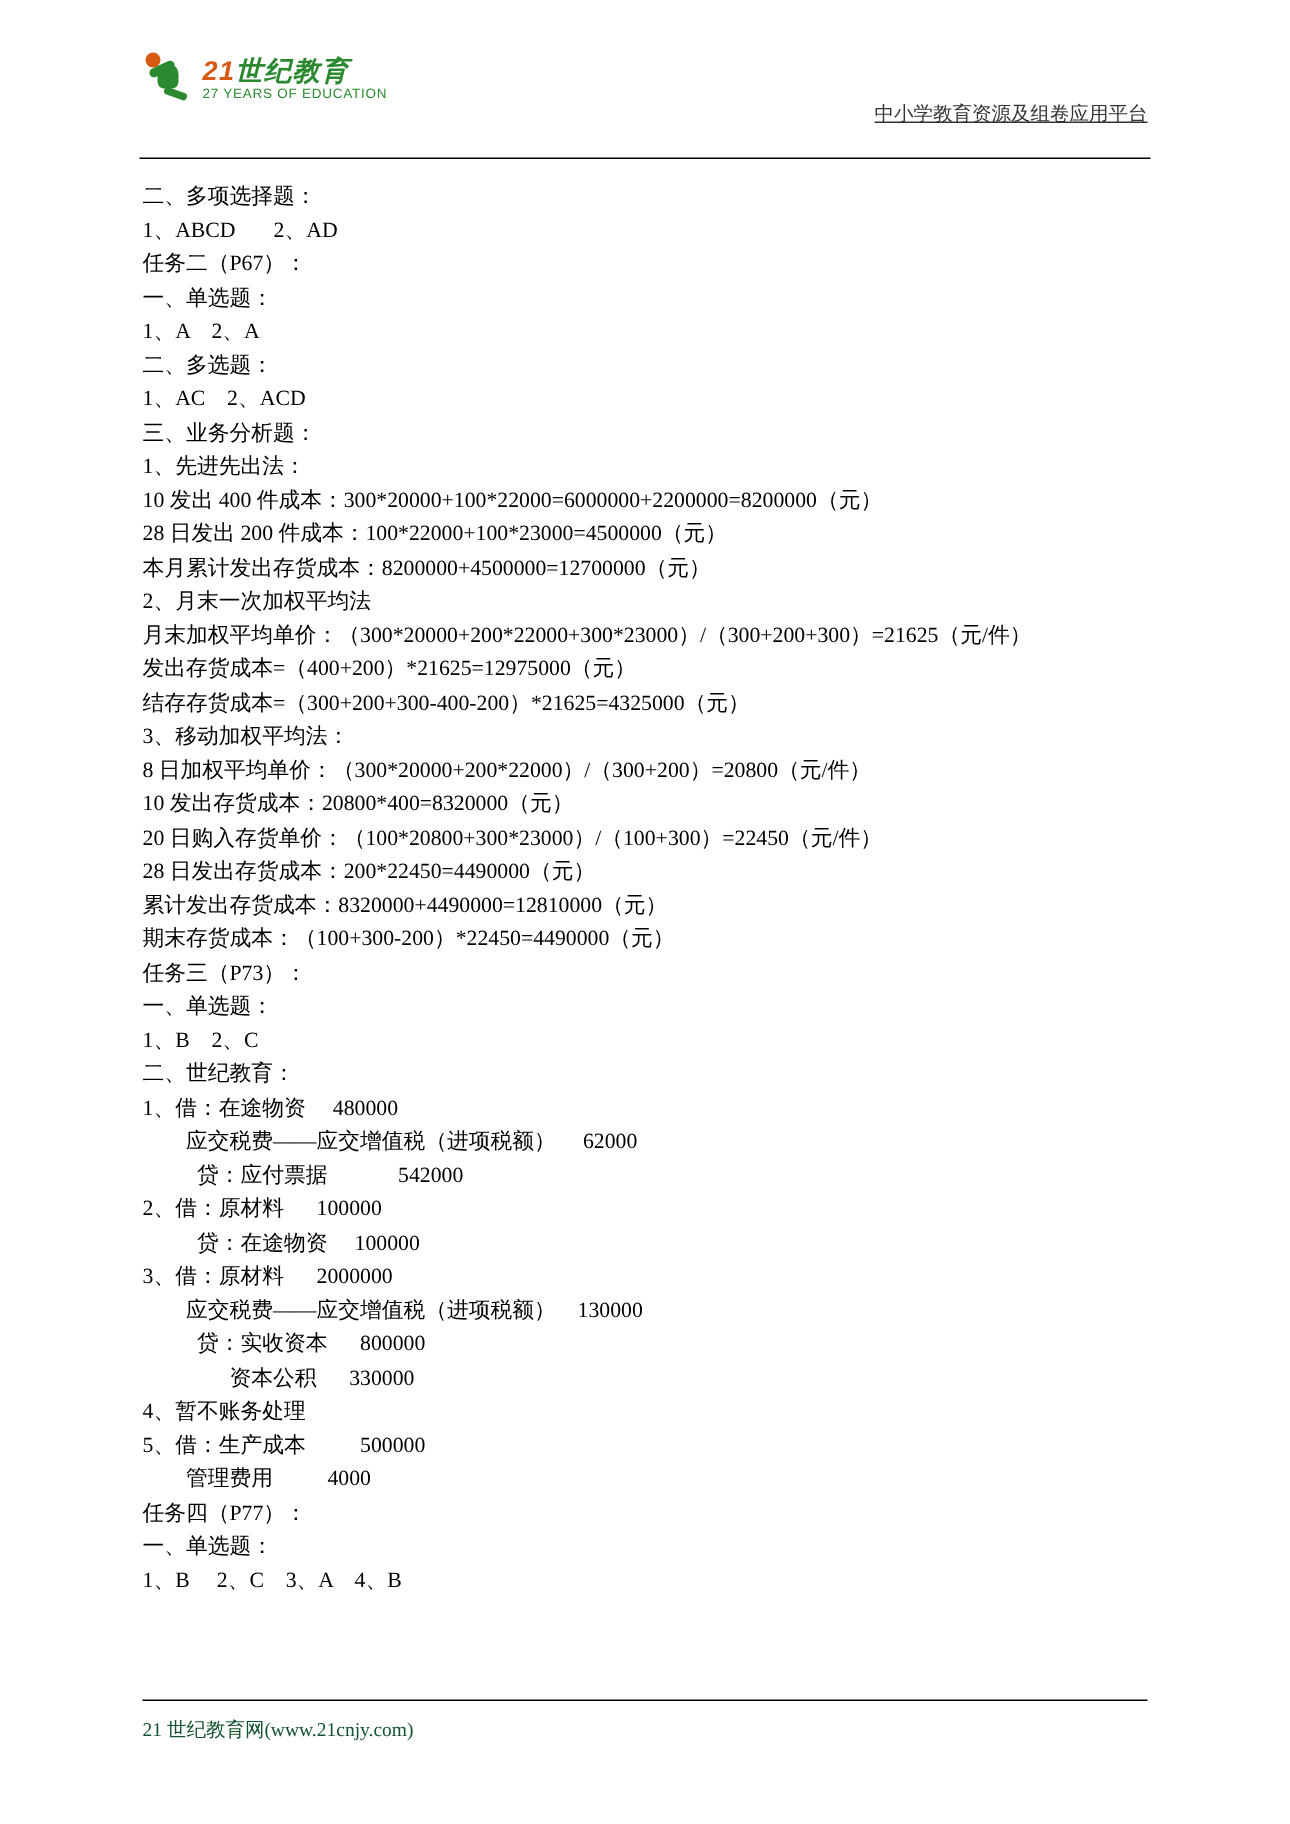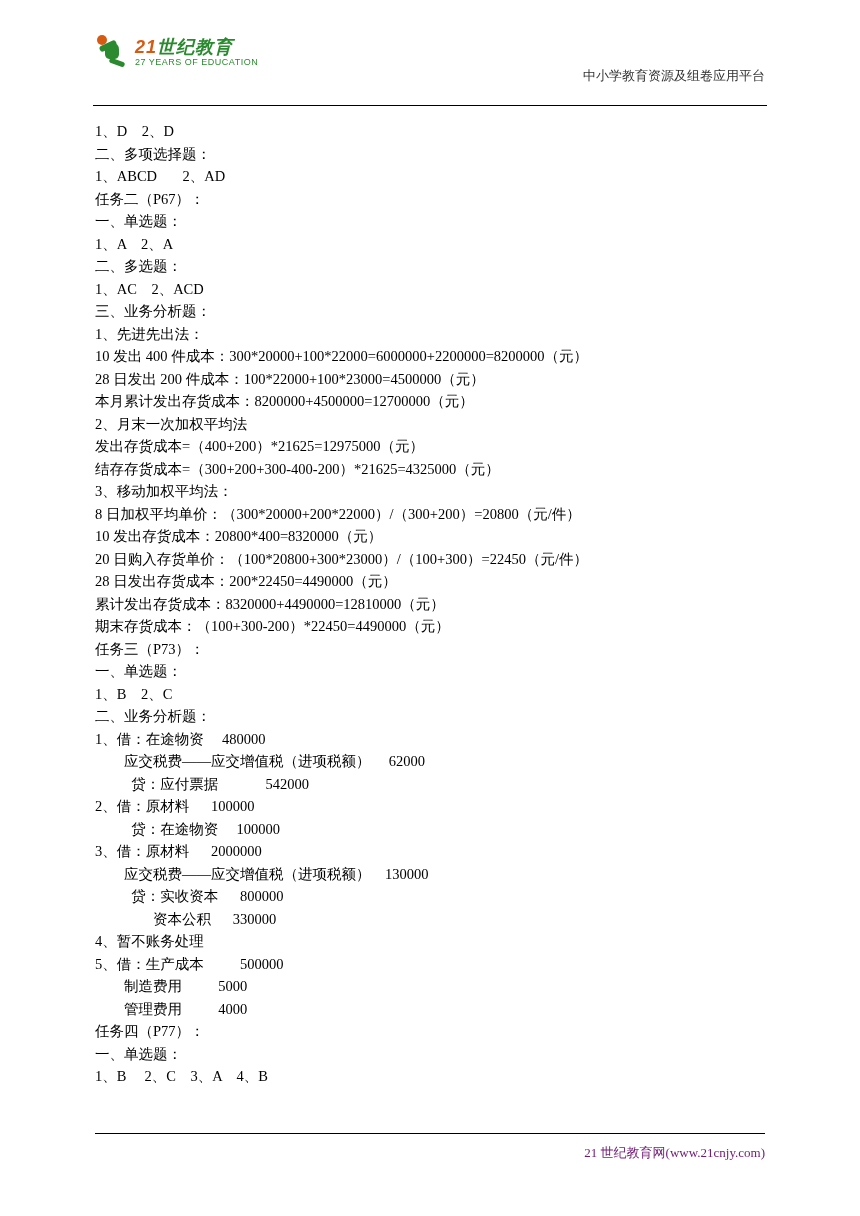--- a/index.html
+++ b/index.html
@@ -77,35 +77,36 @@
     font-family: Arial, sans-serif;
     font-size: 9px;
     color: #2b8a2f;
     letter-spacing: 0.5px;
     margin-top: -2px;
   }
   .header-right {
     font-size: 13px;
     color: #333;
     padding-top: 32px;
+    text-decoration: underline;
   }
   .content {
     font-size: 14.5px;
     line-height: 22.5px;
     color: #000;
   }
   .content .line { white-space: pre; }
   .footer {
     position: absolute;
     bottom: 54px;
     left: 95px;
     right: 95px;
-    text-align: right;
+    text-align: left;
     font-size: 13px;
-    color: #701a75;
+    color: #14532d;
     font-family: Liberation Serif, serif;
   }
   .footer-rule {
     border-top: 1px solid #000;
     margin-bottom: 10px;
   }
 </style>
 </head>
 <body>
 
@@ -124,59 +125,58 @@
           <span class="num">21</span><span class="cn">世纪教育</span>
         </div>
         <div class="sub">27 YEARS OF EDUCATION</div>
       </div>
     </div>
     <div class="header-right">中小学教育资源及组卷应用平台</div>
   </div>
   <div class="header-rule"></div>
 
   <div class="content" id="content-lines">
-      <div class="line">1、D    2、D</div>
       <div class="line">二、多项选择题：</div>
       <div class="line">1、ABCD       2、AD</div>
       <div class="line">任务二（P67）：</div>
       <div class="line">一、单选题：</div>
       <div class="line">1、A    2、A</div>
       <div class="line">二、多选题：</div>
       <div class="line">1、AC    2、ACD</div>
       <div class="line">三、业务分析题：</div>
       <div class="line">1、先进先出法：</div>
       <div class="line">10 发出 400 件成本：300*20000+100*22000=6000000+2200000=8200000（元）</div>
       <div class="line">28 日发出 200 件成本：100*22000+100*23000=4500000（元）</div>
       <div class="line">本月累计发出存货成本：8200000+4500000=12700000（元）</div>
       <div class="line">2、月末一次加权平均法</div>
+      <div class="line">月末加权平均单价：（300*20000+200*22000+300*23000）/（300+200+300）=21625（元/件）</div>
       <div class="line">发出存货成本=（400+200）*21625=12975000（元）</div>
       <div class="line">结存存货成本=（300+200+300-400-200）*21625=4325000（元）</div>
       <div class="line">3、移动加权平均法：</div>
       <div class="line">8 日加权平均单价：（300*20000+200*22000）/（300+200）=20800（元/件）</div>
       <div class="line">10 发出存货成本：20800*400=8320000（元）</div>
       <div class="line">20 日购入存货单价：（100*20800+300*23000）/（100+300）=22450（元/件）</div>
       <div class="line">28 日发出存货成本：200*22450=4490000（元）</div>
       <div class="line">累计发出存货成本：8320000+4490000=12810000（元）</div>
       <div class="line">期末存货成本：（100+300-200）*22450=4490000（元）</div>
       <div class="line">任务三（P73）：</div>
       <div class="line">一、单选题：</div>
       <div class="line">1、B    2、C</div>
-      <div class="line">二、业务分析题：</div>
+      <div class="line">二、世纪教育：</div>
       <div class="line">1、借：在途物资     480000</div>
       <div class="line">        应交税费——应交增值税（进项税额）     62000</div>
       <div class="line">          贷：应付票据             542000</div>
       <div class="line">2、借：原材料      100000</div>
       <div class="line">          贷：在途物资     100000</div>
       <div class="line">3、借：原材料      2000000</div>
       <div class="line">        应交税费——应交增值税（进项税额）    130000</div>
       <div class="line">          贷：实收资本      800000</div>
       <div class="line">                资本公积      330000</div>
       <div class="line">4、暂不账务处理</div>
       <div class="line">5、借：生产成本          500000</div>
-      <div class="line">        制造费用          5000</div>
       <div class="line">        管理费用          4000</div>
       <div class="line">任务四（P77）：</div>
       <div class="line">一、单选题：</div>
       <div class="line">1、B     2、C    3、A    4、B</div>
     </div>
 
 </div>
 
 <div class="footer">
   <div class="footer-rule"></div>

